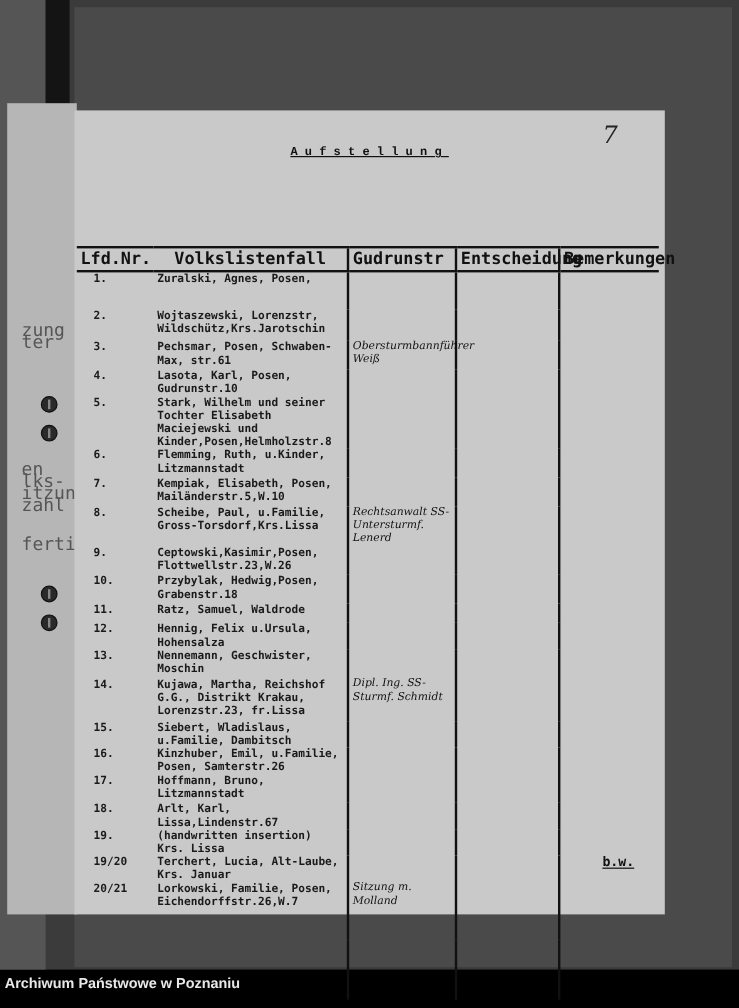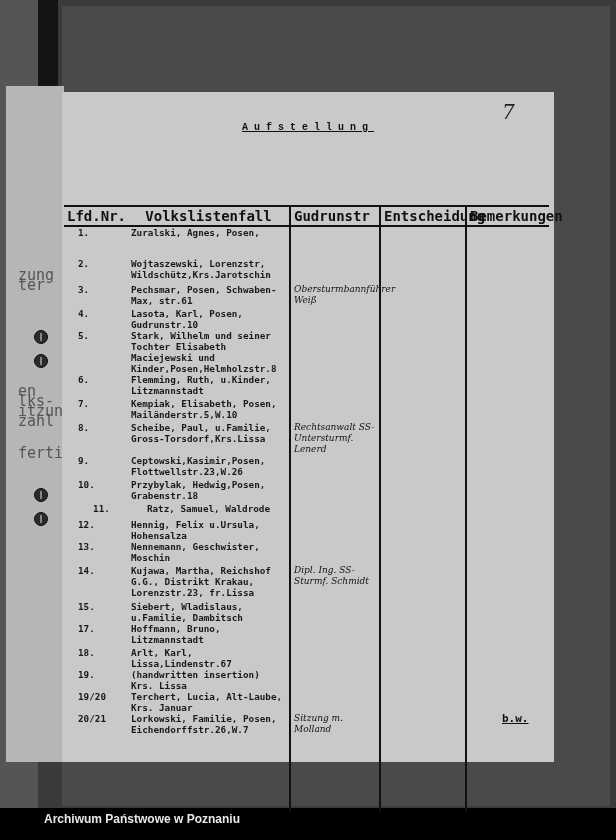--- a/index.html
+++ b/index.html
@@ -17,21 +17,21 @@
   .subtitle{position:absolute;top:42px;left:58px;width:400px;font-size:10px;font-weight:bold;line-height:14px;color:#1a1a1a;}
   .pagenum{position:absolute;top:8px;left:440px;font-family:"DejaVu Serif",serif;font-size:20px;color:#222;font-style:italic;}
   table{position:absolute;top:113px;left:2px;width:485px;border-collapse:collapse;table-layout:fixed;}
   th{font-size:14px;font-weight:bold;text-align:left;border-top:2px solid #111;border-bottom:2px solid #111;padding:1px 3px;color:#111;height:9px;}
   td{font-size:9.3px;font-weight:bold;color:#1a1a1a;vertical-align:top;padding:0 3px;line-height:11px;}
   .col-nr{width:64px;} .col-fall{width:162px;} .col-ref{width:90px;} .col-ent{width:86px;} .col-bem{width:83px;}
   .vl{border-left:2px solid #111;}
   .num{padding-left:14px;}
   .hand{font-family:"DejaVu Serif",serif;font-style:italic;font-weight:normal;font-size:9px;color:#111;line-height:11px;}
   .bw{position:absolute;left:440px;top:620px;font-size:11px;font-weight:bold;text-decoration:underline;color:#111;}
-  .footer{position:absolute;left:4px;top:812px;font-family:"Liberation Sans",sans-serif;font-size:12px;font-weight:bold;color:#e8e8e8;margin-left:40px;}
+  .footer{position:absolute;left:4px;top:812px;font-family:"Liberation Sans",sans-serif;font-size:12px;font-weight:bold;color:#e8e8e8;}
 </style>
 </head>
 <body>
 
 <div class="scan"></div>
 <div class="strip-left"></div>
 <div class="strip-dark"></div>
 <div class="board"></div>
 
 <div class="backsheet">
@@ -133,21 +133,21 @@
           <td class="vl"></td>
           <td class="vl"></td>
         </tr>
         <tr style="height: 24px;">
           <td class="num">10.</td>
           <td>Przybylak, Hedwig,Posen, Grabenstr.18</td>
           <td class="vl hand"></td>
           <td class="vl"></td>
           <td class="vl"></td>
         </tr>
-        <tr style="height: 16px; text-align: center;">
+        <tr style="height: 16px;">
           <td class="num">11.</td>
           <td>Ratz, Samuel, Waldrode</td>
           <td class="vl hand"></td>
           <td class="vl"></td>
           <td class="vl"></td>
         </tr>
         <tr style="height: 22px;">
           <td class="num">12.</td>
           <td>Hennig, Felix u.Ursula, Hohensalza</td>
           <td class="vl hand"></td>
@@ -168,20 +168,27 @@
           <td class="vl"></td>
           <td class="vl"></td>
         </tr>
         <tr style="height: 22px;">
           <td class="num">15.</td>
           <td>Siebert, Wladislaus, u.Familie, Dambitsch</td>
           <td class="vl hand"></td>
           <td class="vl"></td>
           <td class="vl"></td>
         </tr>
+        <tr style="height: 22px;">
+          <td class="num">16.</td>
+          <td>Kinzhuber, Emil, u.Familie, Posen, Samterstr.26</td>
+          <td class="vl hand"></td>
+          <td class="vl"></td>
+          <td class="vl"></td>
+        </tr>
         <tr style="height: 24px; margin-top: 16px;">
           <td class="num">17.</td>
           <td>Hoffmann, Bruno, Litzmannstadt</td>
           <td class="vl hand"></td>
           <td class="vl"></td>
           <td class="vl"></td>
         </tr>
         <tr style="height: 20px;">
           <td class="num">18.</td>
           <td>Arlt, Karl, Lissa,Lindenstr.67</td>

